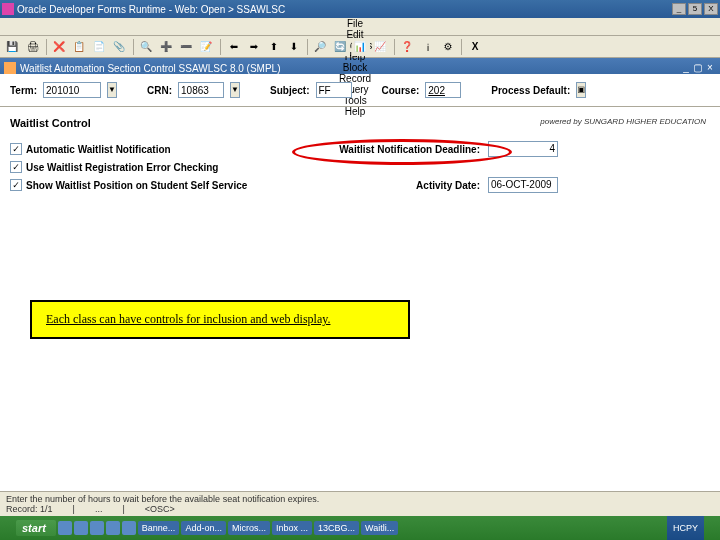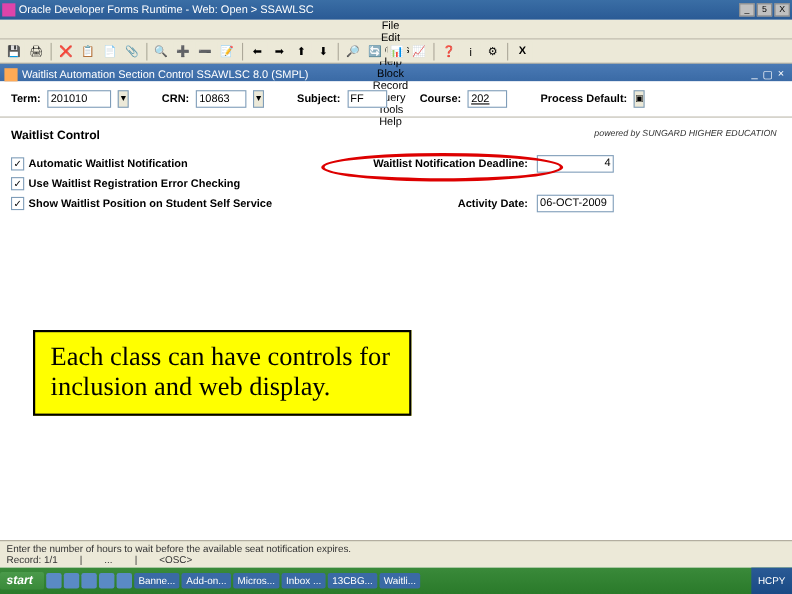--- a/index.html
+++ b/index.html
@@ -23,24 +23,24 @@
 .keyblock .dd { width: 10px; height: 16px; background: #ece9d8; border: 1px solid #7f9db9; font-size: 8px; text-align: center; line-height: 14px; cursor: pointer; }
 .section-title { font-weight: bold; font-size: 11px; padding: 10px 10px 6px 10px; background: #fff; }
 .content { background: #fff; padding: 6px 10px 40px 10px; position: relative; }
 .row { display: flex; align-items: center; margin-bottom: 4px; font-size: 10px; }
 .leftcol { width: 290px; display: flex; align-items: center; }
 .rightcol { display: flex; align-items: center; }
 .chk { width: 12px; height: 12px; border: 1px solid #7f9db9; background: #fff; margin-right: 4px; display: inline-flex; align-items: center; justify-content: center; font-size: 9px; cursor: pointer; }
 .rightlabel { font-weight: bold; width: 180px; text-align: right; margin-right: 8px; }
 .smallinput { border: 1px solid #7f9db9; height: 16px; width: 70px; font-size: 10px; padding: 0 2px; display: inline-block; background: #fff; line-height: 14px; }
 .redcircle { position: absolute; border: 3px solid #d00; border-radius: 50%; width: 220px; height: 26px; left: 292px; top: 4px; pointer-events: none; }
-.callout { position: absolute; left: 30px; top: 300px; width: 344px; background: #ffff00; border: 2px solid #000; padding: 10px 14px; font-family: 'Times New Roman', serif; font-size: 24px; }
+.callout { position: absolute; left: 30px; top: 300px; width: 380px; background: #ffff00; border: 2px solid #000; padding: 10px 14px; font-family: 'Times New Roman', serif; font-size: 12px; text-decoration: underline; }
 .statusbar { position: absolute; bottom: 24px; left: 0; right: 0; background: #ece9d8; border-top: 1px solid #aca899; padding: 2px 6px; font-size: 9px; color: #333; }
 .statusbar .line2 { display: flex; gap: 20px; }
-.taskbar { position: absolute; bottom: 0; left: 0; right: 0; height: 24px; background: linear-gradient(#3a8a3a, #2a7a2a); display: flex; align-items: center; padding: 0 0; gap: 2px; }
+.taskbar { position: absolute; bottom: 0; left: 0; right: 0; height: 24px; background: linear-gradient(#3a8a3a, #2a7a2a); display: flex; align-items: center; padding: 0 16px; gap: 2px; }
 .start { background: linear-gradient(#4a9a4a, #3a8a3a); color: #fff; font-weight: bold; font-style: italic; font-size: 11px; padding: 2px 10px 2px 6px; border-radius: 2px; cursor: pointer; }
 .tray { margin-left: auto; display: flex; align-items: center; gap: 4px; background: linear-gradient(#2a5a95, #1a4a85); padding: 2px 6px; height: 100%; color: #fff; font-size: 9px; }
 .taskbtn { background: #3a6aa5; color: #fff; font-size: 9px; padding: 2px 4px; border-radius: 2px; cursor: pointer; max-width: 60px; overflow: hidden; white-space: nowrap; }
 .qlaunch { width: 14px; height: 14px; background: #5a8ac5; border-radius: 2px; }
 </style>
 </head>
 <body>
 
 <div class="titlebar">
   <span class="icon"></span>

